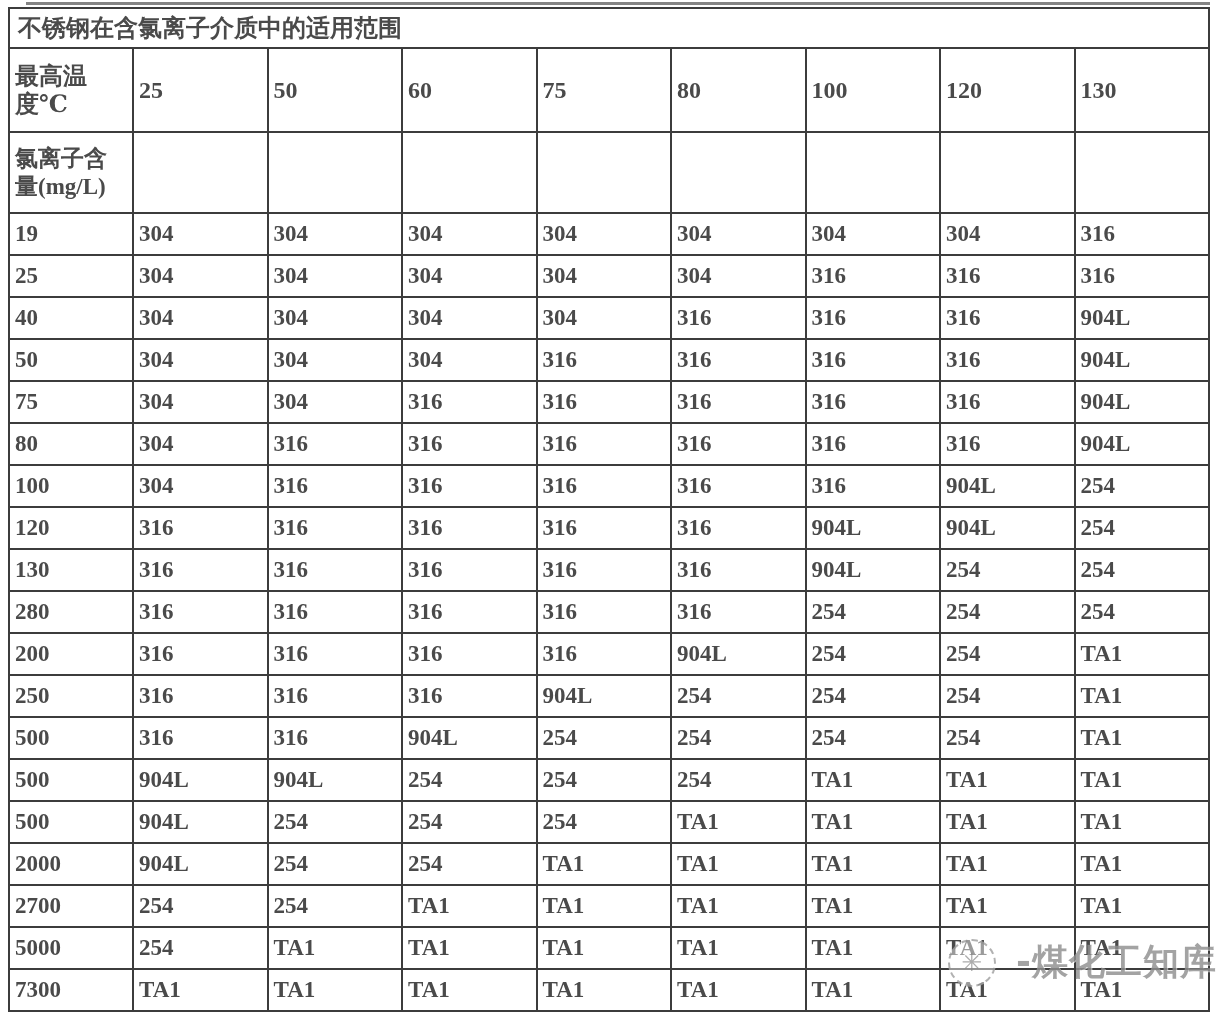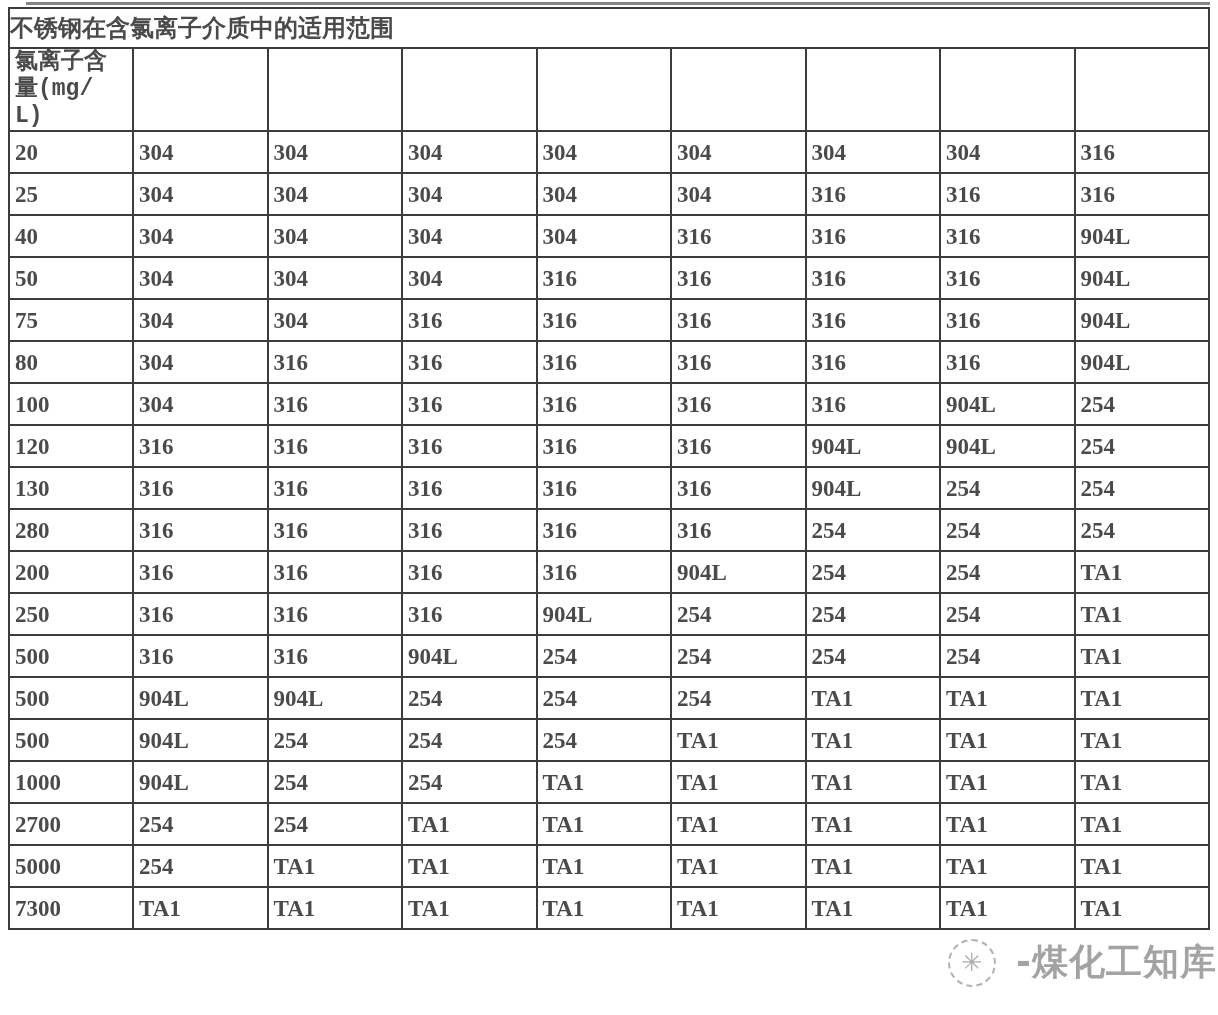--- a/index.html
+++ b/index.html
@@ -25,23 +25,23 @@
     border:2px solid #3c3c3c;
     padding:0 2px 0 5px;
     text-align:left;vertical-align:middle;
     font-weight:700;
     color:#4a4a4a;
     font-size:23px;
     line-height:1.18;
     overflow:hidden;
     white-space:nowrap;
   }
-  tr.r-title td{height:38px;font-size:24px;padding-left:0;}
+  tr.r-title td{height:38px;font-size:24px;padding-left:8px;}
   tr.r-temp td{height:82px;font-size:24px;}
-  tr.r-sub td{height:79px;font-family:Liberation Mono, monospace;}
+  tr.r-sub td{height:79px;}
   tr.r-data td{height:40px;}
   .wrap3{width:76px;white-space:normal;word-break:break-all;}
   .wrap4{width:100px;white-space:normal;word-break:break-all;}
   .watermark{
     position:absolute;left:948px;top:938px;
     display:flex;align-items:center;
     color:#8f8f8f;opacity:.82;
     pointer-events:none;
   }
   .wm-circle{
@@ -69,35 +69,48 @@
 
   <table class="steel">
     <colgroup>
         <col class="c0">
         <col span="8">
       </colgroup>
     <tbody id="tbody">
       <tr class="r-title">
         <td colspan="9">不锈钢在含氯离子介质中的适用范围</td>
       </tr>
+      <tr class="r-temp" id="temp-row">
+        <td>
+            <div class="wrap3">最高温度℃</div>
+          </td>
+      <td>25</td>
+          <td>50</td>
+          <td>60</td>
+          <td>75</td>
+          <td>80</td>
+          <td>100</td>
+          <td>120</td>
+          <td>130</td>
+        </tr>
       <tr class="r-sub" id="sub-row">
         <td>
             <div class="wrap4">氯离子含量(mg/L)</div>
           </td>
       <td></td>
           <td></td>
           <td></td>
           <td></td>
           <td></td>
           <td></td>
           <td></td>
           <td></td>
         </tr>
     <tr class="r-data">
-          <td>20</td>
+          <td>19</td>
           <td>304</td>
           <td>304</td>
           <td>304</td>
           <td>304</td>
           <td>304</td>
           <td>304</td>
           <td>304</td>
           <td>316</td>
         </tr>
         <tr class="r-data">
@@ -248,21 +261,21 @@
           <td>904L</td>
           <td>254</td>
           <td>254</td>
           <td>254</td>
           <td>TA1</td>
           <td>TA1</td>
           <td>TA1</td>
           <td>TA1</td>
         </tr>
         <tr class="r-data">
-          <td>1000</td>
+          <td>2000</td>
           <td>904L</td>
           <td>254</td>
           <td>254</td>
           <td>TA1</td>
           <td>TA1</td>
           <td>TA1</td>
           <td>TA1</td>
           <td>TA1</td>
         </tr>
         <tr class="r-data">

